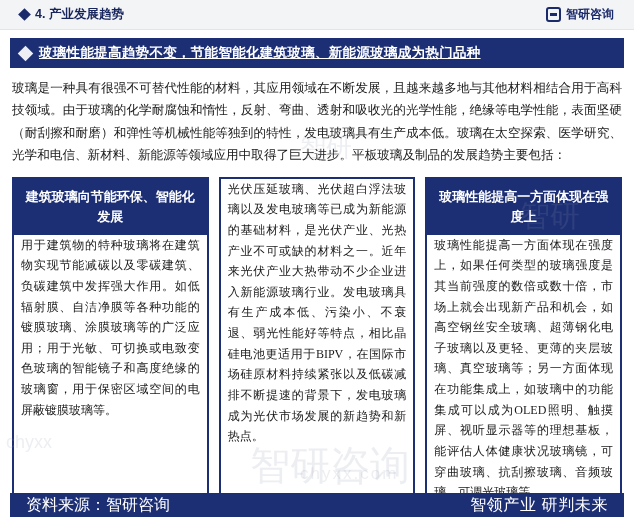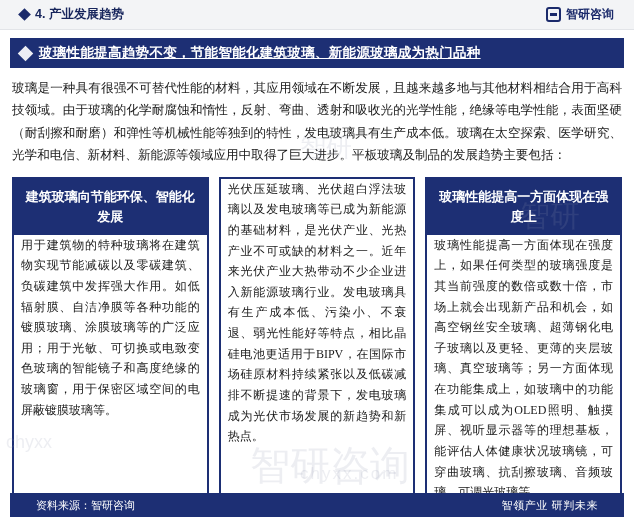--- a/index.html
+++ b/index.html
@@ -132,22 +132,22 @@
     position: absolute;
     left: 10px;
     right: 10px;
     bottom: 8px;
     height: 24px;
     background: #1d2f74;
     color: #ffffff;
     display: flex;
     align-items: center;
     justify-content: space-between;
-    padding: 0 26px;
-    font-size: 11px;
+    padding: 0 16px;
+    font-size: 16px;
   }
   .footer-right { font-weight: normal; letter-spacing: .6px; }
 
   
   .wm {
     position: absolute;
     color: rgba(140,150,175,0.16);
     font-weight: normal;
     pointer-events: none;
     user-select: none;

